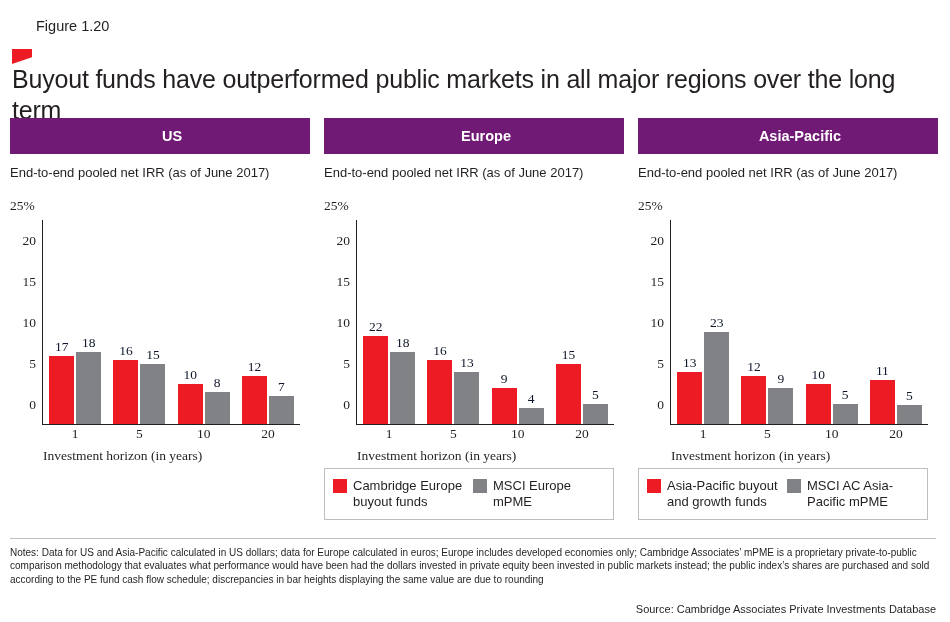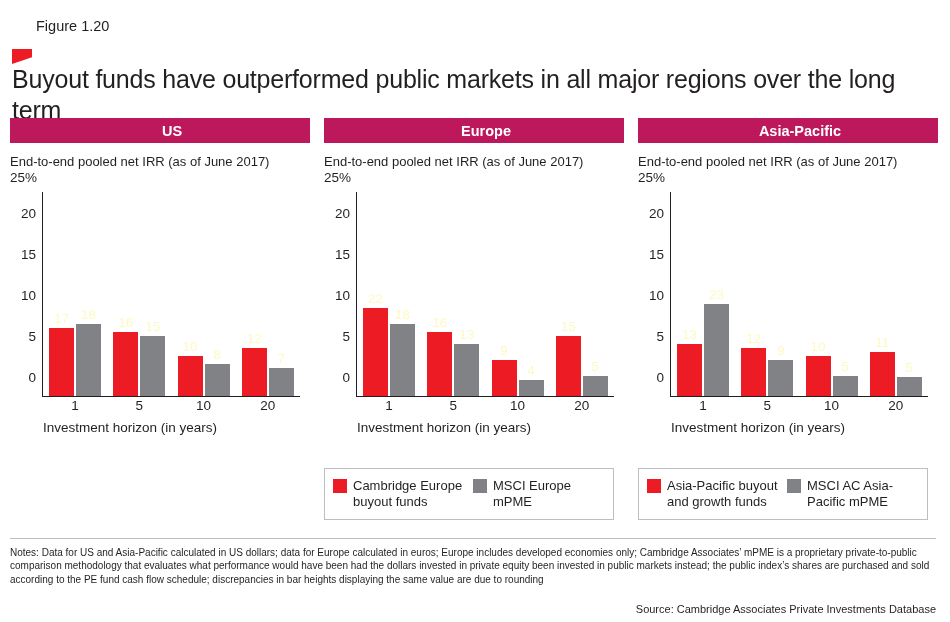--- a/index.html
+++ b/index.html
@@ -63,42 +63,43 @@
     width: 930px;
     height: 410px;
     display: flex;
     gap: 14px;
   }
   .panel {
     width: 300px;
     position: relative;
   }
   .panel-head {
-    height: 25px;
-    background: #be185d;
+    height: 36px;
+    background: #701a75;
     color: #ffffff;
     font-size: 14.5px;
     font-weight: bold;
     display: flex;
     align-items: center;
     justify-content: center;
     padding-left: 24px;
   }
   .panel-sub {
     margin-top: 11px;
     font-size: 13px;
     color: #231f20;
   }
 
   
   .plot {
     position: relative;
-    margin-top: 1px;
+    margin-top: 18px;
     width: 300px;
     height: 255px;
+    font-family: Liberation Serif, serif;
   }
   .ymax-label {
     position: absolute;
     left: 0px;
     top: 0px;
     font-size: 13.5px;
     color: #231f20;
   }
   .axis-area {
     position: absolute;
@@ -155,21 +156,21 @@
     position: relative;
   }
   .bar.red { background: #ed1c24; }
   .bar.grey { background: #808285; }
   .bar-val {
     position: absolute;
     left: 50%;
     transform: translateX(-50%);
     top: -17px;
     font-size: 13.5px;
-    color: #fef9c3;
+    color: #0f172a;
     white-space: nowrap;
   }
   .xticks {
     position: absolute;
     left: 33px;
     top: 228px;
     width: 257px;
     display: flex;
   }
   .xtick {

